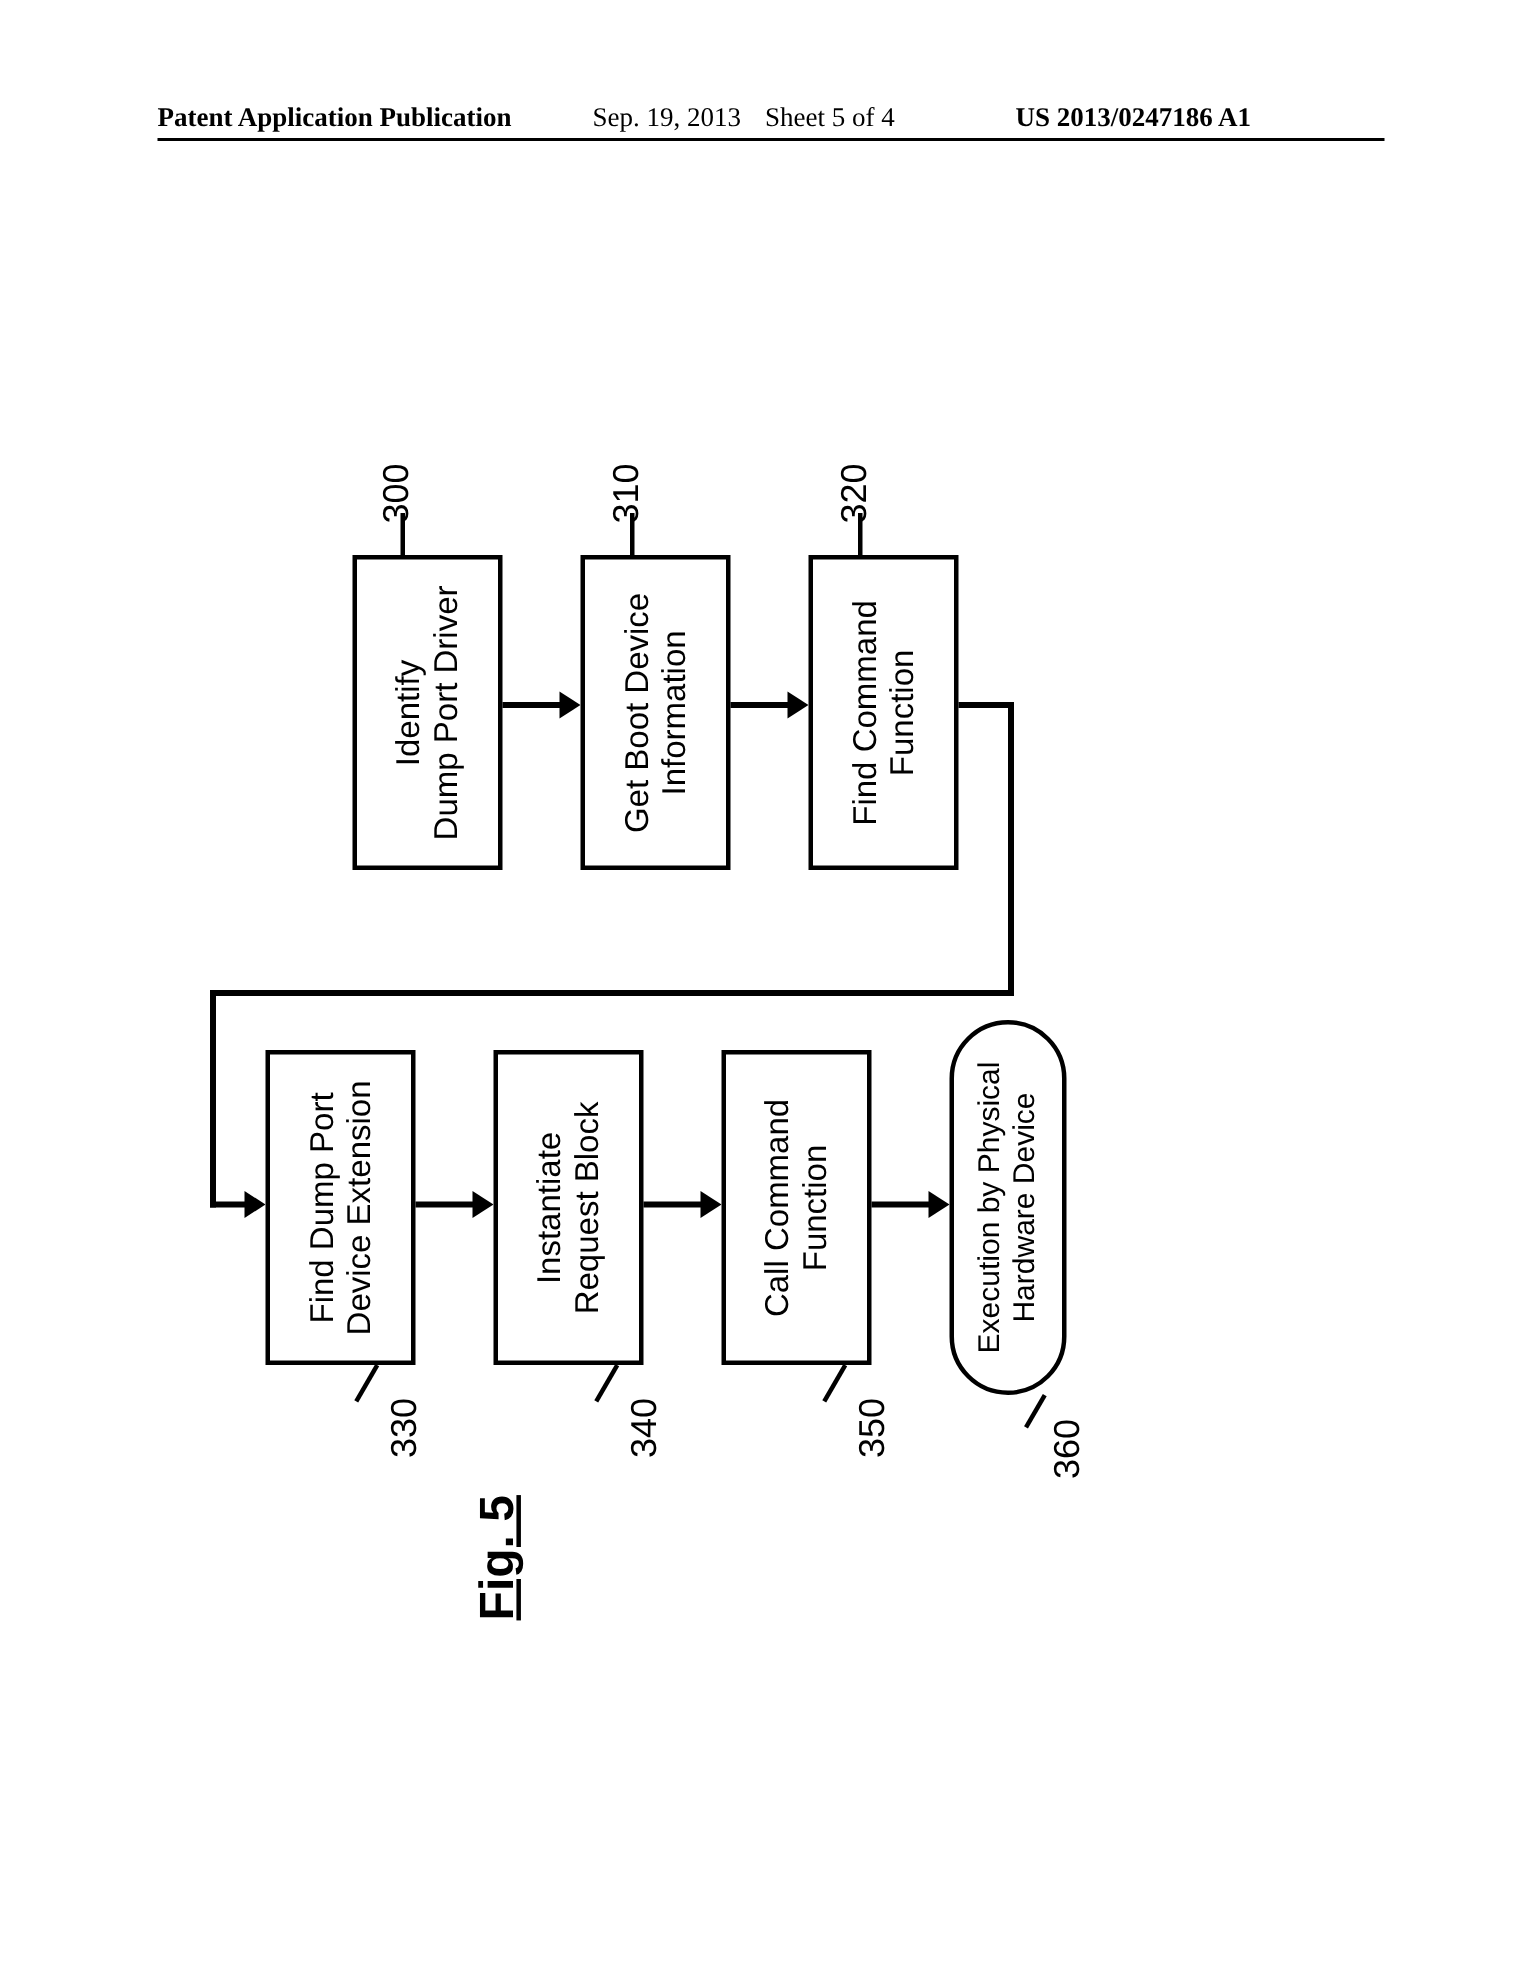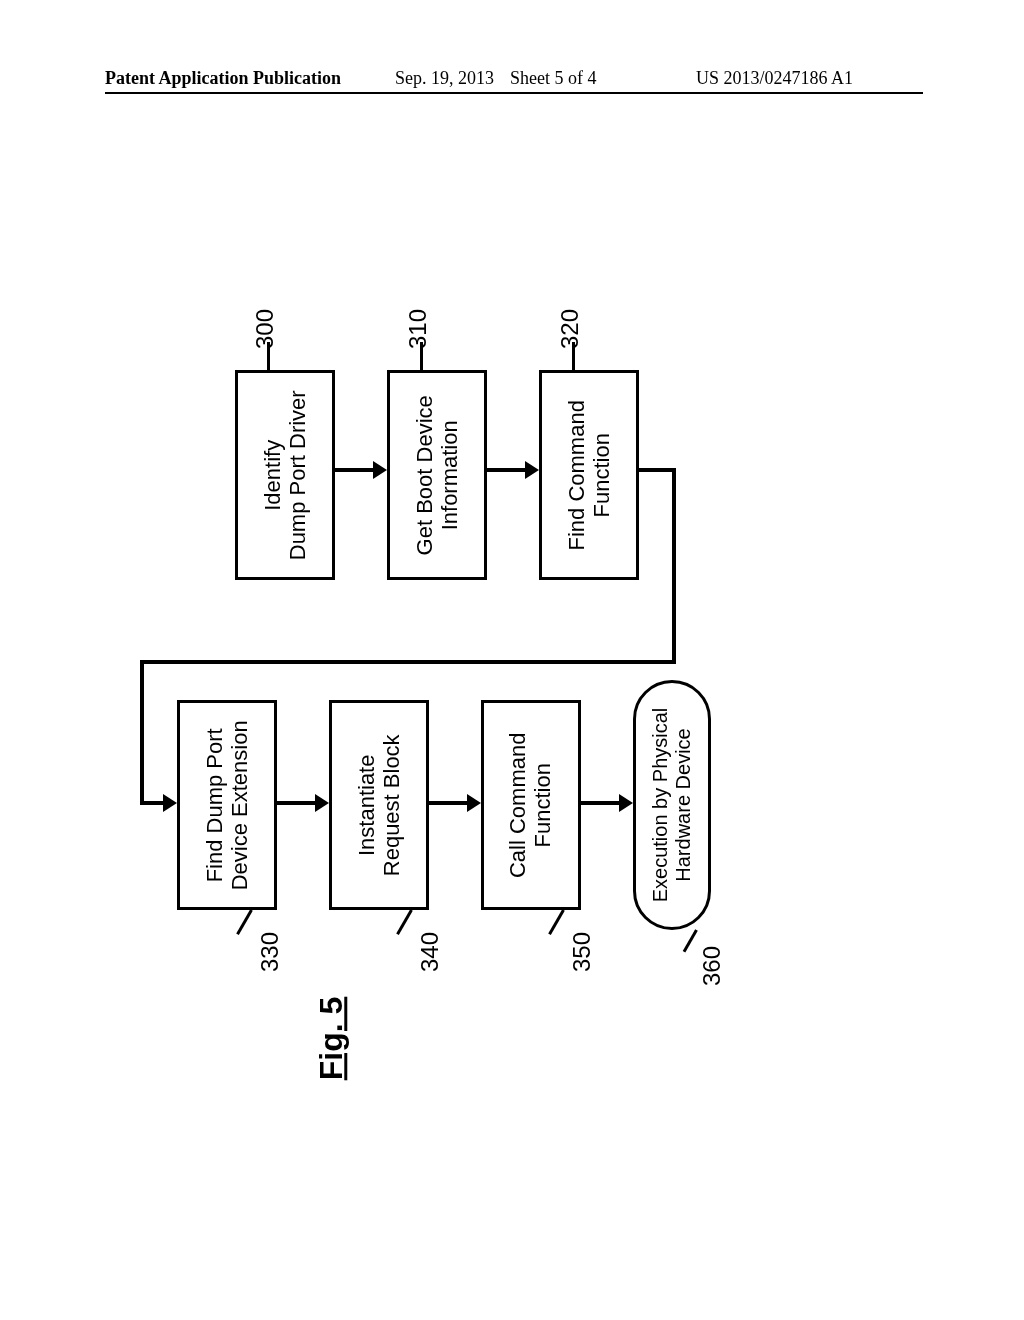--- a/index.html
+++ b/index.html
@@ -22,21 +22,21 @@
   .conn { position:absolute; background:#000; }
   .lead { position:absolute; background:#000; }
 </style>
 </head>
 <body>
 
 <div class="page">
   <div class="header-text hdr-left">Patent Application Publication</div>
   <div class="header-text" style="left:395px;text-align:right;">Sep. 19, 2013</div>
   <div class="header-text" style="left:510px;">Sheet 5 of 4</div>
-  <div class="header-text" style="left:696px;">US 2013/0247186 A1</div>
+  <div class="header-text" style="left:677px;font-weight:bold;">US 2013/0247186 A1</div>
   <div class="header-line"></div>
 
   <div class="diagram">
 
     <div class="box" style="left:55px; top:140px; width:100px; height:210px;">
       <div class="inner">Identify
 Dump Port Driver</div>
     </div>
     <div class="lead" style="left:87px; top:112px; width:3px; height:28px;"></div>
     <div class="num" style="left:65px; top:85px;">300</div>

